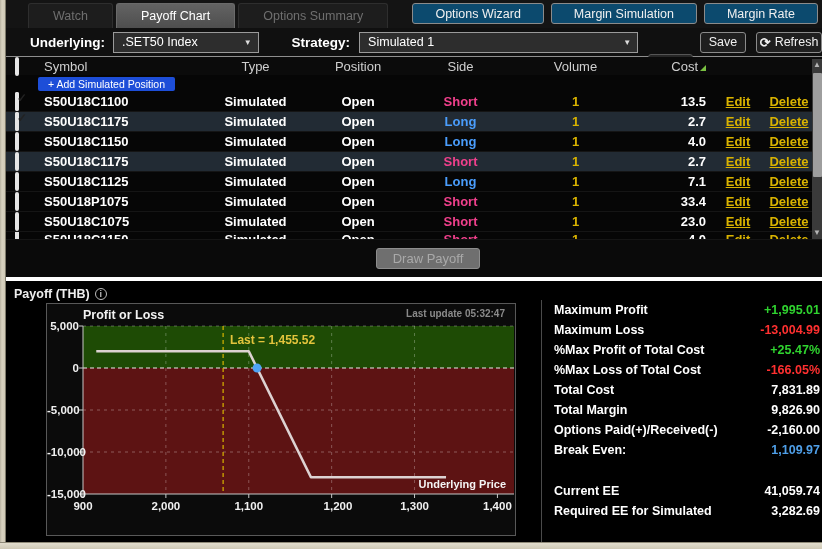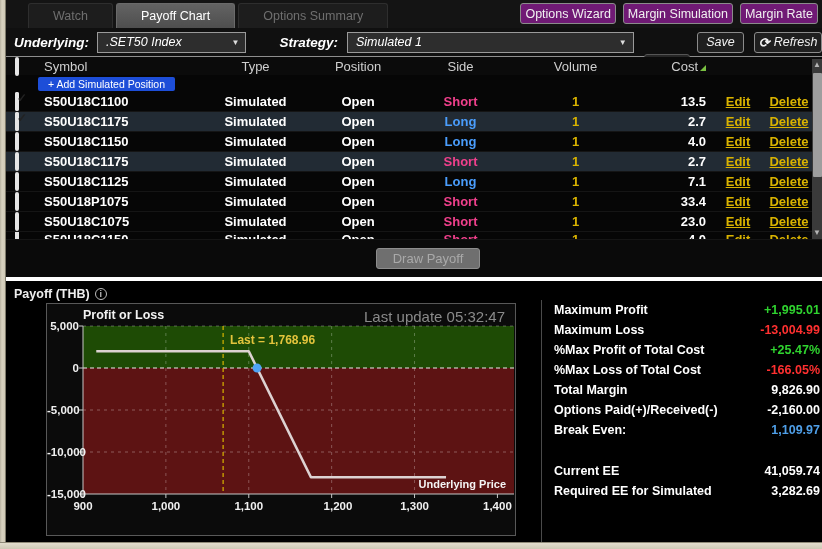--- a/index.html
+++ b/index.html
@@ -16,26 +16,26 @@
   .app { position:absolute; left:6px; top:0; right:0; bottom:7px; background:#000; }
 
   
   .tabbar { height:28px; background:#141414; display:flex; align-items:flex-end; position:relative; }
   .tabs { display:flex; margin-left:22px; gap:3px; }
   .tab { height:25px; padding:0 24px; display:flex; align-items:center; justify-content:center;
     font-size:12.5px; color:#6f6f6f; background:#1d1d1d; border:1px solid #2e2e2e; border-bottom:none;
     border-radius:3px 3px 0 0; cursor:pointer; }
   .tab.active { background:linear-gradient(180deg,#636363,#4e4e4e); color:#fff; border-color:#6a6a6a; }
   .top-buttons { position:absolute; right:4px; top:3px; display:flex; gap:7px; }
-  .tbtn { height:21px; padding:0 4px; background:#701a75; border:1px solid #8b8b8b; border-radius:3px;
+  .tbtn { height:21px; padding:0 22px; background:#0c4a6e; border:1px solid #8b8b8b; border-radius:3px;
     color:#f0f0f0; font-size:12.5px; display:flex; align-items:center; cursor:pointer; }
 
   
   .toolbar { height:29px; background:#101010; border-bottom:1px solid #8e8e8e;
-    display:flex; align-items:center; padding-left:8px;font-style:italic; }
+    display:flex; align-items:center; padding-left:24px; }
   .tb-label { color:#fff; font-weight:bold; font-size:13.5px; }
   .select { height:21px; background:#2d2d2d; border:1px solid #9a9a9a; color:#fff; font-size:12.5px;
     display:flex; align-items:center; justify-content:space-between; padding:0 6px 0 8px; cursor:pointer; }
   .caret { font-size:8px; color:#ddd; margin-left:8px; }
   .sbtn { height:21px; background:#1f1f1f; border:1px solid #8b8b8b; border-radius:3px; color:#f0f0f0;
     font-size:12.5px; display:flex; align-items:center; justify-content:center; cursor:pointer; }
   .sbtn.disabled { color:#6a6a6a; border-color:#555; background:#262626; cursor:default;margin-top:44px; }
   .refresh-glyph { font-size:13px; margin-right:4px; font-weight:bold; }
 
   
@@ -68,21 +68,21 @@
   .draw-btn { height:21px; padding:0 16px; margin-left:28px; background:#6f6f6f; border:1px solid #8d8d8d;
     border-radius:3px; color:#a9a9a9; font-size:13px; display:flex; align-items:center; cursor:default; }
 
   
   .payoff { position:relative; height:296px; border-top:4px solid #ffffff; background:#000; }
   .payoff-title { position:absolute; left:8px; top:6px; color:#eee; font-size:12.5px; font-weight:bold; display:flex; align-items:center; gap:5px; }
   .info-icon { width:12px; height:12px; border:1px solid #bbb; border-radius:50%; color:#bbb; font-size:9px;
     display:inline-flex; align-items:center; justify-content:center; font-weight:bold; }
   .chart-box { position:absolute; left:40px; top:22px; width:470px; height:233px; background:#0b0b0b; border:1px solid #585858; }
   .pl-label { position:absolute; left:36px; top:4px; color:#f2f2f2; font-size:12.5px; font-weight:bold; }
-  .upd-label { position:absolute; right:10px; top:4px; color:#8a8a8a; font-size:15px; font-weight:normal; }
+  .upd-label { position:absolute; right:10px; top:4px; color:#8a8a8a; font-size:10px; font-weight:bold; }
   .plot { position:absolute; left:36px; top:22px; width:431px; height:168px; }
   .plot svg { overflow:visible; display:block; }
   .ytick { position:absolute; width:32px; text-align:right; color:#f0f0f0; font-size:11.5px; font-weight:bold; transform:translateY(-50%); }
   .xtick { position:absolute; color:#f0f0f0; font-size:11.5px; font-weight:bold; transform:translateX(-50%); top:196px; }
   .last-anno { position:absolute; color:#e3c43c; font-size:12px; font-weight:bold; }
   .xaxis-anno { position:absolute; right:8px; bottom:4px; color:#f5f5f5; font-size:11px; font-weight:bold; }
 
   
   .stats { position:absolute; left:535px; right:0; top:19px; bottom:6px; border-left:1px solid #4a4a4a; padding:0 2px 0 12px; }
   .srow { height:20px; display:flex; align-items:center; justify-content:space-between; }
@@ -279,30 +279,30 @@
               <line x1="248.65384615384613" y1="168" x2="248.65384615384613" y2="172" stroke="#c8c8c8" stroke-width="1"></line>
               <line x1="331.53846153846155" y1="168" x2="331.53846153846155" y2="172" stroke="#c8c8c8" stroke-width="1"></line>
               <line x1="414.42307692307696" y1="168" x2="414.42307692307696" y2="172" stroke="#c8c8c8" stroke-width="1"></line>
               <line x1="-4" y1="0" x2="0" y2="0" stroke="#c8c8c8" stroke-width="1"></line>
               <line x1="-4" y1="42" x2="0" y2="42" stroke="#c8c8c8" stroke-width="1"></line>
               <line x1="-4" y1="84" x2="0" y2="84" stroke="#c8c8c8" stroke-width="1"></line>
               <line x1="-4" y1="126" x2="0" y2="126" stroke="#c8c8c8" stroke-width="1"></line>
               <line x1="-4" y1="168" x2="0" y2="168" stroke="#c8c8c8" stroke-width="1"></line>
             </svg>
           <div class="xaxis-anno">Underlying Price</div>
-        <div class="last-anno" style="left: 147.108px; top: 7px;">Last = 1,768.96</div>
+        <div class="last-anno" style="left: 147.108px; top: 7px;">Last = 1,455.52</div>
           </div>
         <div id="chart-labels">
             <div class="ytick" style="left: 0px; top: 22px;">5,000</div>
             <div class="ytick" style="left: 0px; top: 64px;">0</div>
             <div class="ytick" style="left: 0px; top: 106px;">-5,000</div>
             <div class="ytick" style="left: 0px; top: 148px;">-10,000</div>
             <div class="ytick" style="left: 0px; top: 190px;">-15,000</div>
             <div class="xtick" style="left: 36px;">900</div>
-            <div class="xtick" style="left: 118.885px;">1,000</div>
+            <div class="xtick" style="left: 118.885px;">2,000</div>
             <div class="xtick" style="left: 201.769px;">1,100</div>
             <div class="xtick" style="left: 291px;">1,200</div>
             <div class="xtick" style="left: 367.538px;">1,300</div>
             <div class="xtick" style="left: 450.423px;">1,400</div>
           </div>
       </div>
 
       <div class="stats">
         <div id="stats-rows">
             <div class="srow">
@@ -315,20 +315,24 @@
             </div>
             <div class="srow">
               <span class="slabel">%Max Profit of Total Cost</span>
               <span class="svalue" style="color: rgb(47, 211, 47);">+25.47%</span>
             </div>
             <div class="srow">
               <span class="slabel">%Max Loss of Total Cost</span>
               <span class="svalue" style="color: rgb(255, 48, 48);">-166.05%</span>
             </div>
             <div class="srow">
+              <span class="slabel">Total Cost</span>
+              <span class="svalue" style="color: rgb(255, 255, 255);">7,831.89</span>
+            </div>
+            <div class="srow">
               <span class="slabel">Total Margin</span>
               <span class="svalue" style="color: rgb(255, 255, 255);">9,826.90</span>
             </div>
             <div class="srow">
               <span class="slabel">Options Paid(+)/Received(-)</span>
               <span class="svalue" style="color: rgb(255, 255, 255);">-2,160.00</span>
             </div>
             <div class="srow">
               <span class="slabel">Break Even:</span>
               <span class="svalue" style="color: rgb(79, 159, 232);">1,109.97</span>

